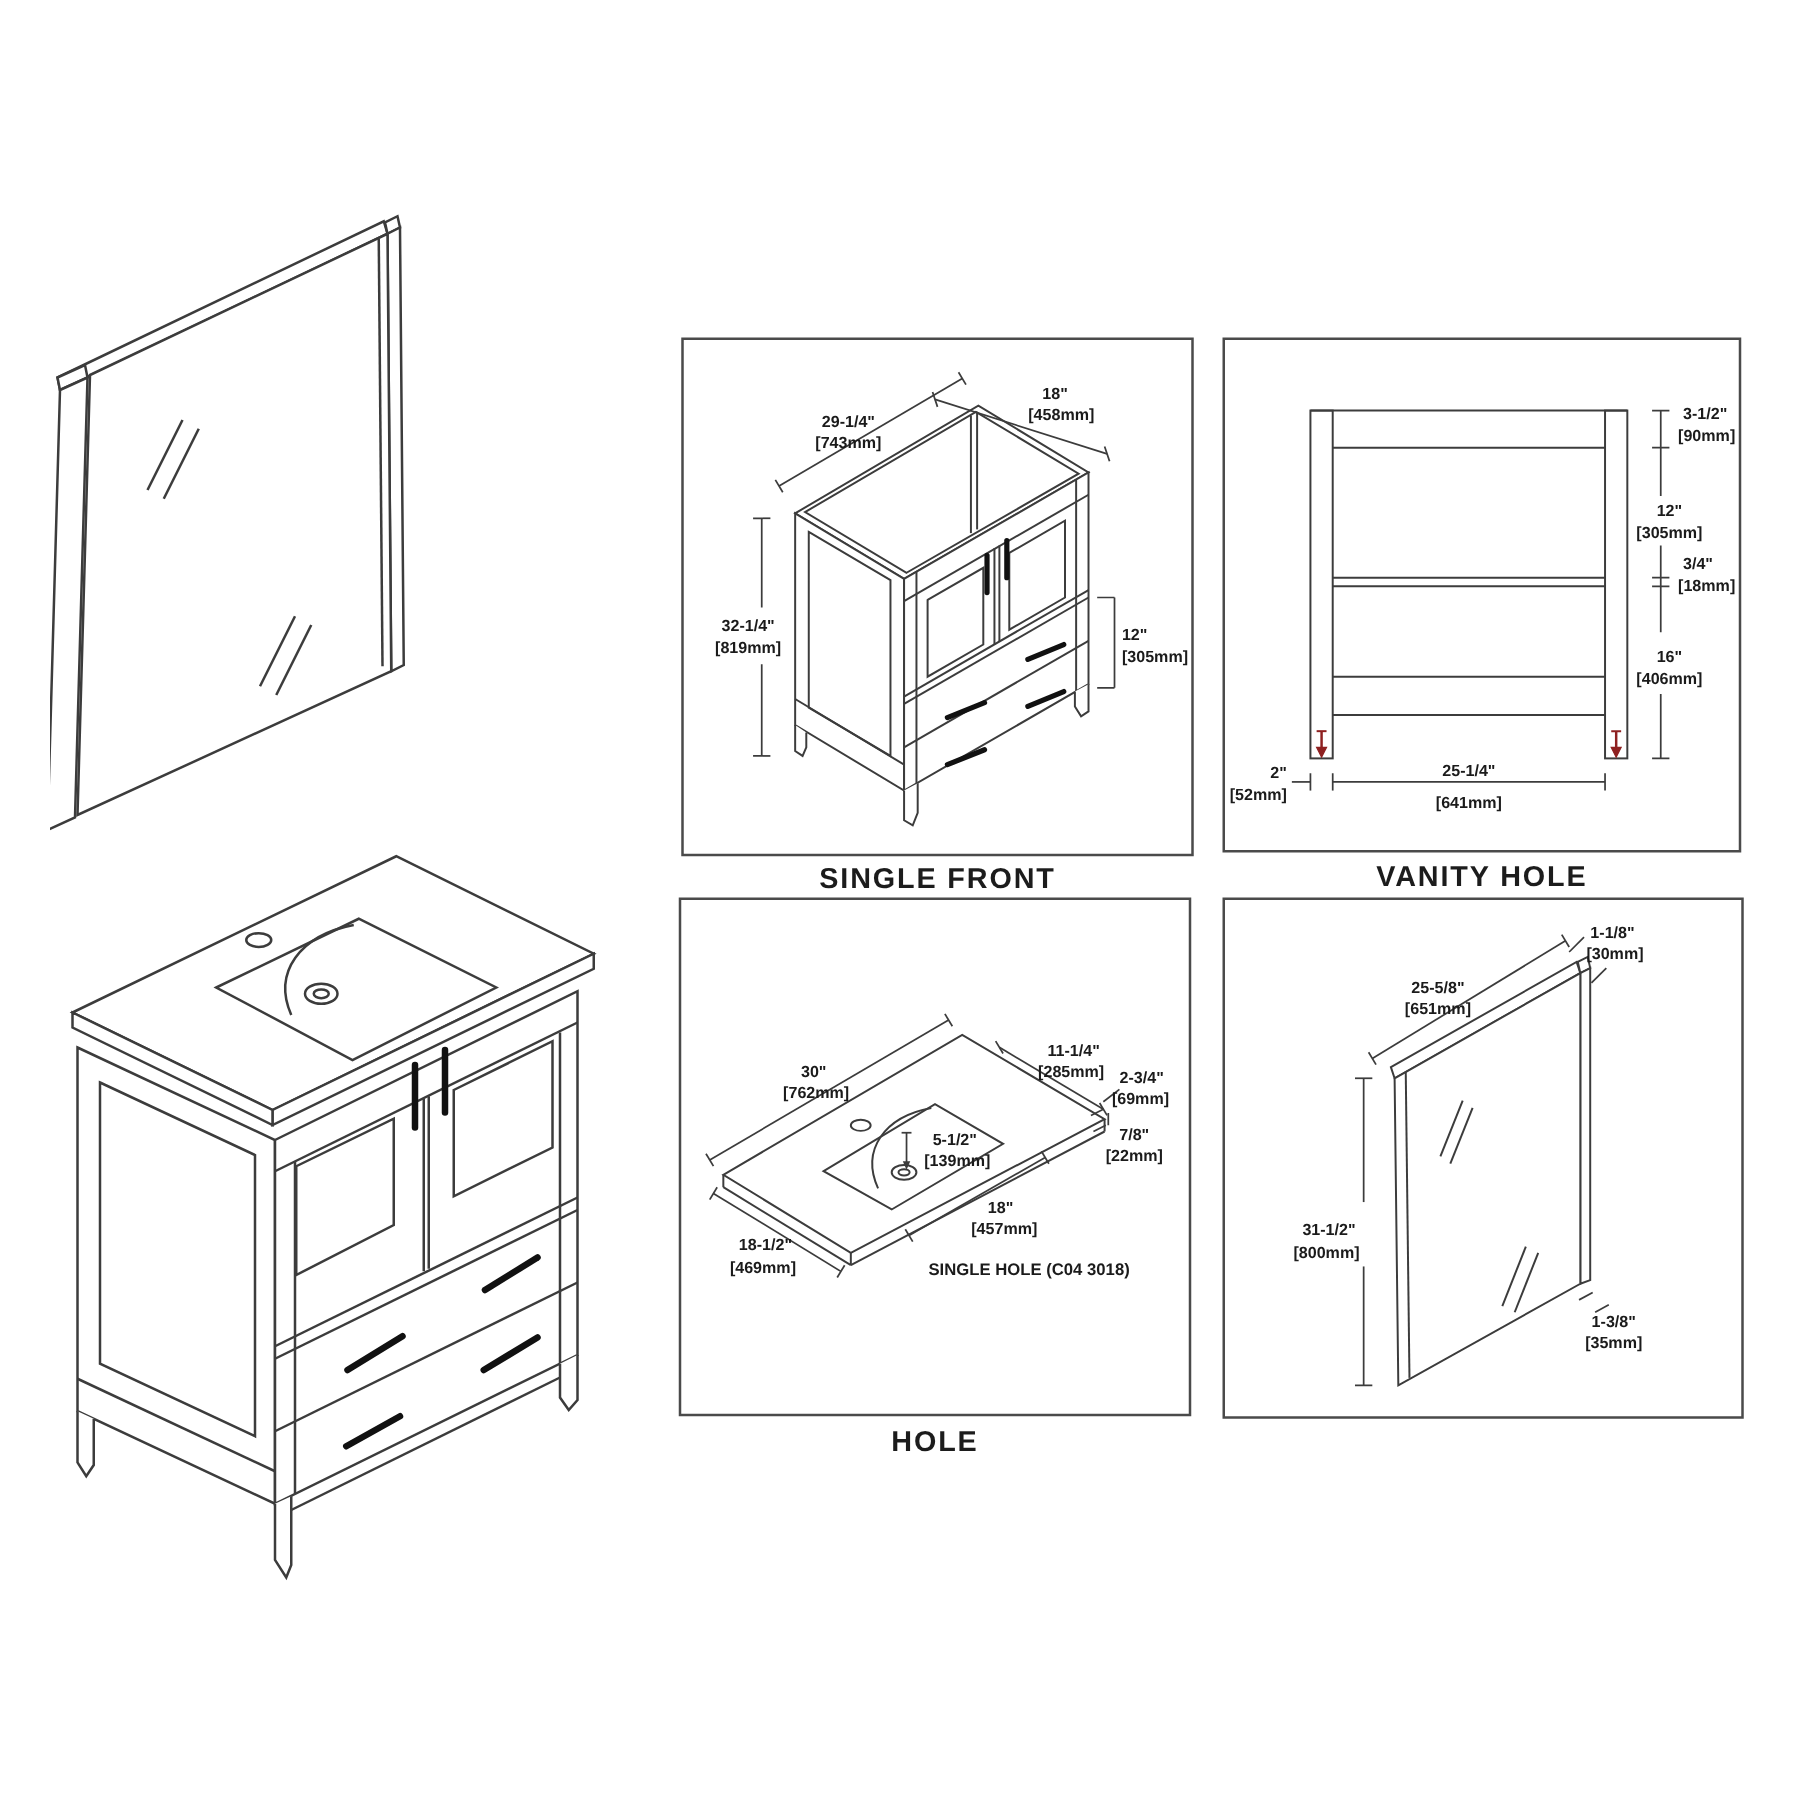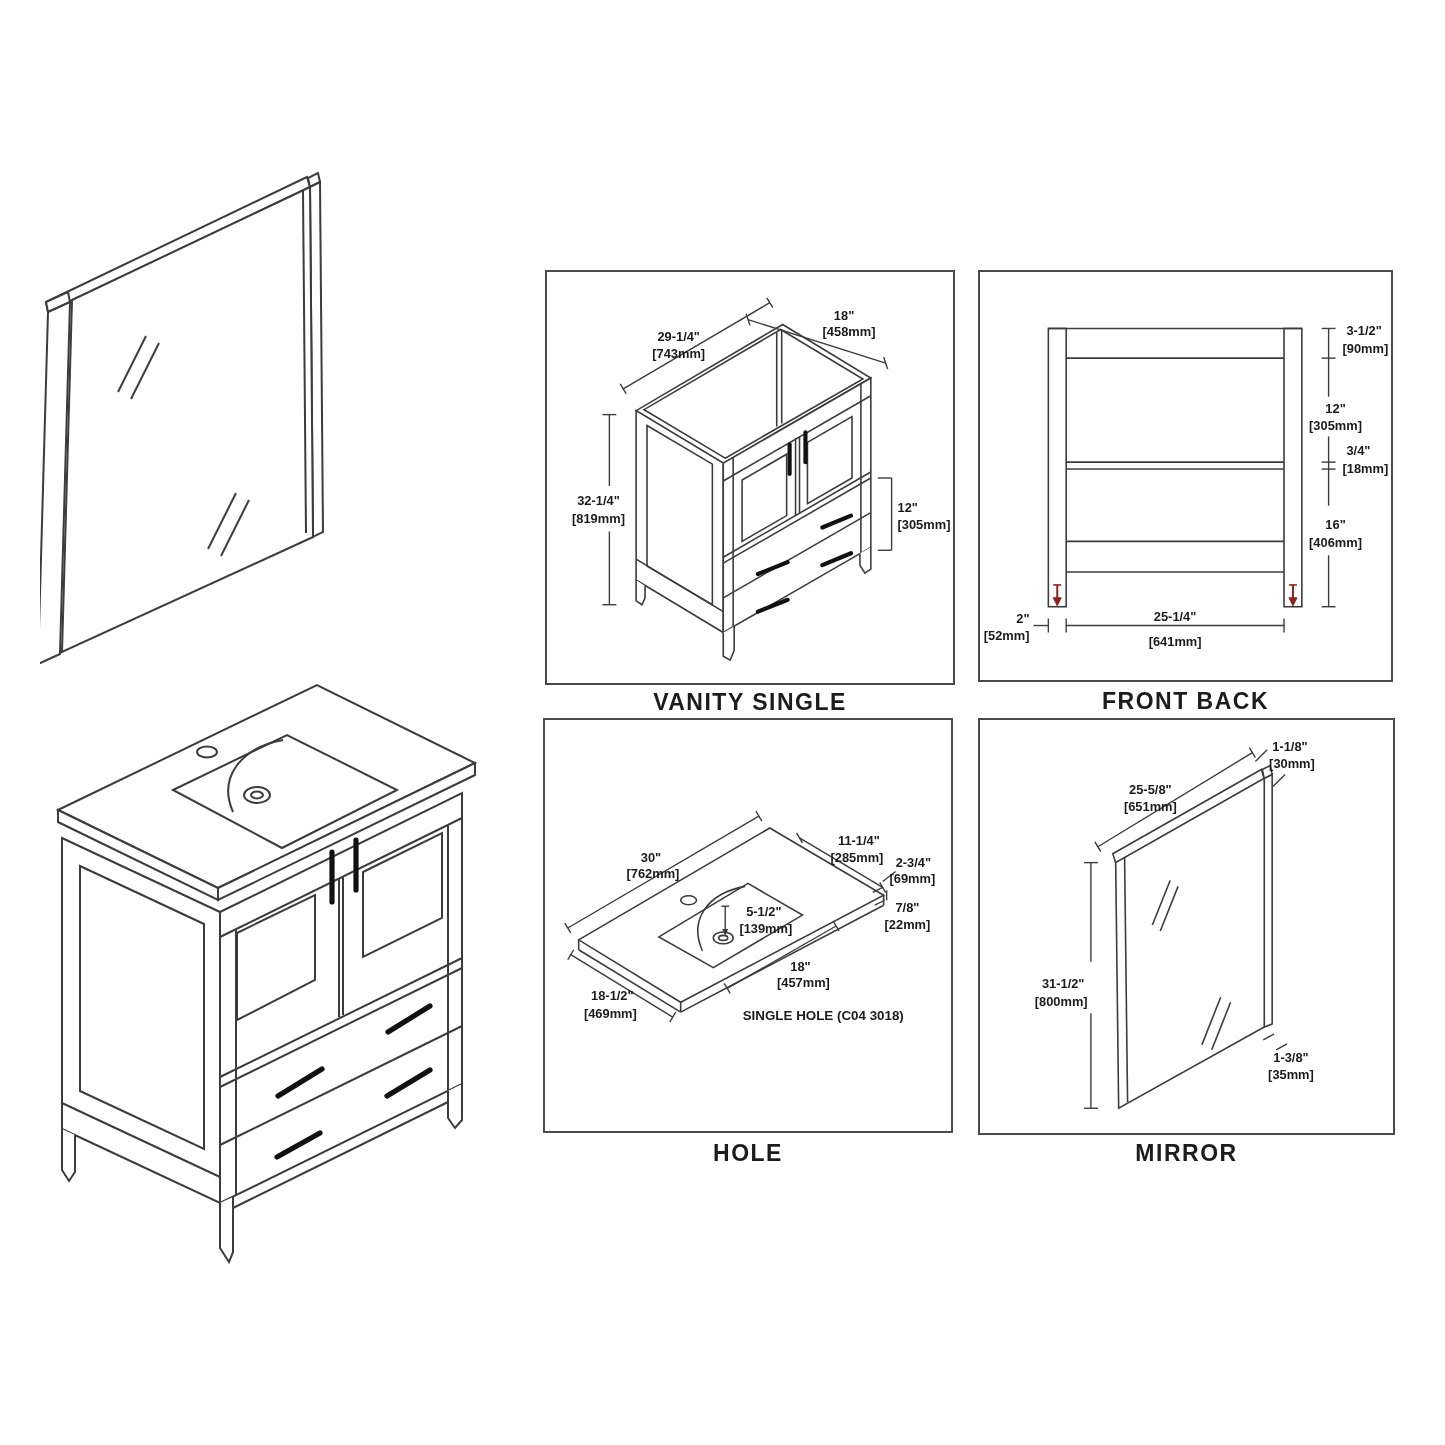--- a/index.html
+++ b/index.html
@@ -205,21 +205,21 @@
         <g>
           <line class="dm" x1="893" y1="478" x2="893" y2="551"></line>
           <line class="dm" x1="879" y1="478" x2="893" y2="478"></line>
           <line class="dm" x1="879" y1="551" x2="893" y2="551"></line>
           <text class="dim" x="899" y="512">12"</text>
           <text class="dim" x="899" y="530">[305mm]</text>
         </g>
       </svg>
     </div>
   </div>
-  <div class="ptitle t0">VANITY SINGLE</div>
+  <div class="ptitle t0">SINGLE FRONT</div>
 
   <div class="panel p1">
     <div class="pbox">
       <svg viewBox="978 270 415 412">
         <rect class="lnf" x="1047" y="327" width="18" height="281"></rect>
         <rect class="lnf" x="1285" y="327" width="18" height="281"></rect>
         <line class="ln" x1="1047" y1="327" x2="1303" y2="327"></line>
         <line class="ln" x1="1065" y1="357" x2="1285" y2="357"></line>
         <line class="ln" x1="1065" y1="462" x2="1285" y2="462"></line>
         <line class="ln" x1="1065" y1="469" x2="1285" y2="469"></line>
@@ -266,21 +266,21 @@
 
         <g>
           <line class="dm" x1="1047" y1="620" x2="1047" y2="634"></line>
           <line class="dm" x1="1032" y1="627" x2="1047" y2="627"></line>
           <text class="dim" x="1028" y="624" text-anchor="end">2"</text>
           <text class="dim" x="1028" y="642" text-anchor="end">[52mm]</text>
         </g>
       </svg>
     </div>
   </div>
-  <div class="ptitle t1">FRONT BACK</div>
+  <div class="ptitle t1">VANITY HOLE</div>
 
   <div class="panel p2">
     <div class="pbox">
       <svg viewBox="543 718 410 415">
 
         <polygon class="lnf" points="577,940 770,827 885,895 680,1003"></polygon>
         <line class="ln" x1="577" y1="940" x2="577" y2="950"></line>
         <line class="ln" x1="680" y1="1003" x2="680" y2="1013"></line>
         <line class="ln" x1="885" y1="895" x2="885" y2="905"></line>
         <line class="ln" x1="577" y1="950" x2="680" y2="1013"></line>
@@ -392,15 +392,14 @@
 
         <g>
           <line class="dm" x1="1264" y1="1041" x2="1275" y2="1035"></line>
           <line class="dm" x1="1277" y1="1051" x2="1288" y2="1045"></line>
           <text class="dim" x="1292" y="1063" text-anchor="middle">1-3/8"</text>
           <text class="dim" x="1292" y="1080" text-anchor="middle">[35mm]</text>
         </g>
       </svg>
     </div>
   </div>
-  <div class="ptitle t3">MIRROR</div>
 
 </div>
 
 </body></html>

